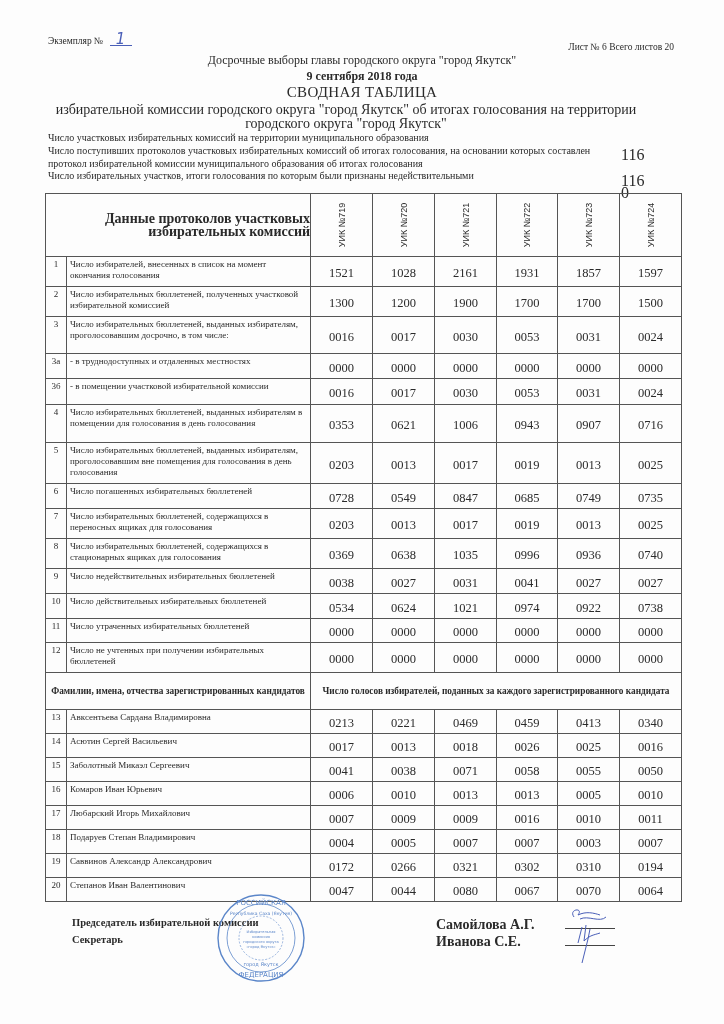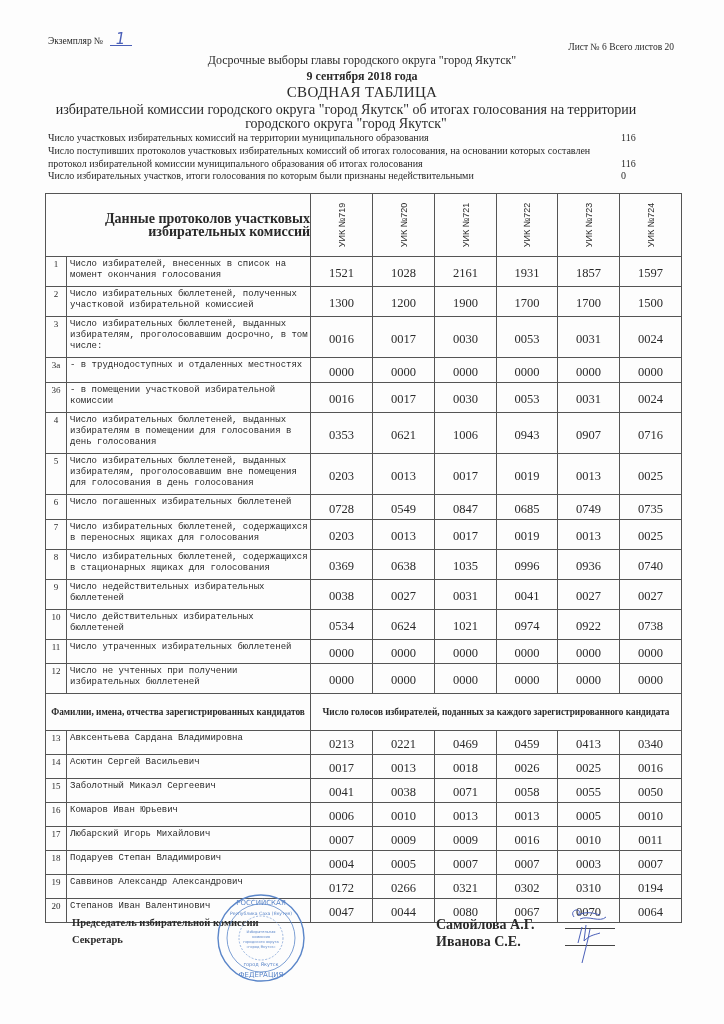--- a/index.html
+++ b/index.html
@@ -9,26 +9,26 @@
   .hdr-left { left:48px; top:33px; font-size:9.5px; }
   .copy-num { display:inline-block; width:22px; border-bottom:1px solid #4a5fb8; color:#4a5fb8;
               font-style:italic; font-size:15px; text-align:center; line-height:12px; margin-left:4px; font-family:"DejaVu Sans",sans-serif; }
   .hdr-right { right:50px; top:42px; font-size:9.5px; }
   .center { left:0; width:724px; text-align:center; }
   .t1 { top:53px; font-size:12px; font-weight:normal; }
   .t2 { top:69px; font-size:12px; font-weight:bold; }
   .t3 { top:84px; font-size:15px; letter-spacing:0.3px; }
   .t4 { top:103px; font-size:14px; font-weight:normal; left:24px; width:644px; line-height:14px; }
   .info { left:48px; font-size:10px; }
-  .info-val { left:621px; font-size:10px; }
+  .info-val { left:621px; font-size:16px;margin-top:14px; }
 
   table.main { position:absolute; left:45px; top:193px; border-collapse:collapse; width:636px; table-layout:fixed; }
   table.main td { border:1px solid #555; padding:0; font-size:9px; vertical-align:top; }
   table.main td.num { text-align:center; font-size:9px; padding-top:2px; }
-  table.main td.lbl { padding:2px 2px 5px 3px; line-height:11px;font-family:Liberation Mono, monospace; }
+  table.main td.lbl { padding:2px 2px 5px 3px; line-height:11px; }
   table.main td.val { text-align:center; vertical-align:middle; font-size:12.5px; padding-top:4px; }
   table.main td.hd { text-align:right; vertical-align:middle; font-weight:bold; font-size:14px; line-height:13px; }
   table.main td.vert { position:relative; }
   .vtext { position:absolute; left:50%; top:50%; transform:translate(-50%,-50%) rotate(-90deg); white-space:nowrap;
            font-family:"Liberation Sans","DejaVu Sans",sans-serif; font-size:9px; }
   table.main td.sec { font-weight:bold; font-size:9.3px; vertical-align:middle; text-align:center; white-space:nowrap; }
 
   .sig-lbl { left:72px; font-size:10.5px; font-weight:bold; }
   .sig-name { left:436px; font-size:14px; font-weight:bold; }
   .sig-line { left:565px; width:50px; border-top:1px solid #444; height:0; }

